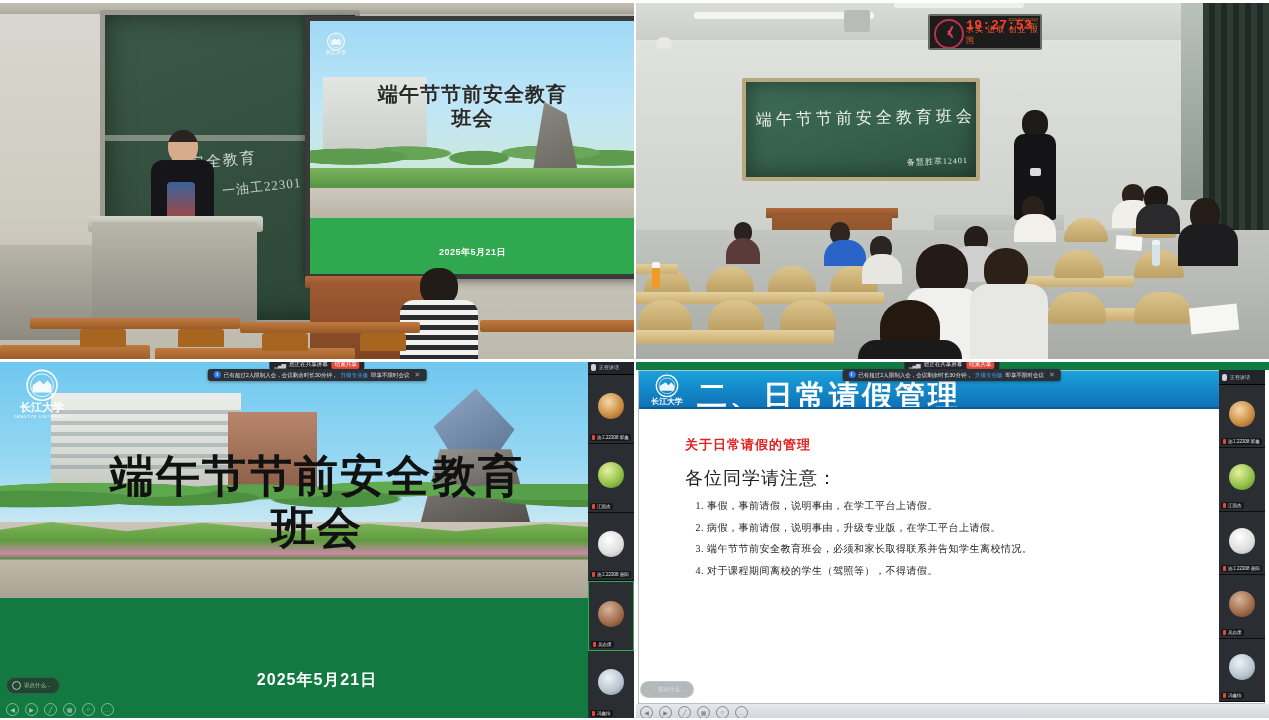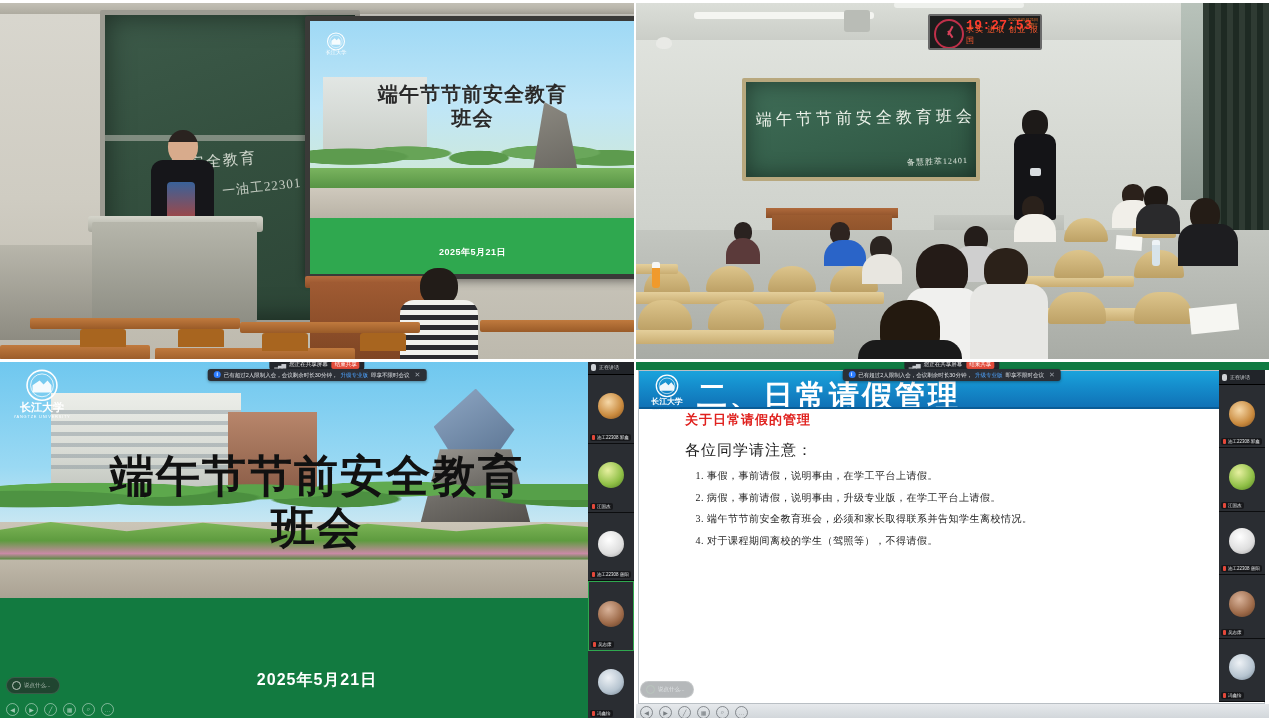--- a/index.html
+++ b/index.html
@@ -242,24 +242,24 @@
 
   
   .s4{position:absolute;inset:0;background:#ffffff;}
   .s4 .frame{position:absolute;left:4px;top:10px;right:4px;bottom:16px;border:1px solid #b9bfc4;background:#fff;}
   .s4 .hdr{position:absolute;left:0;top:0;right:0;height:38px;
     background:linear-gradient(180deg,#1aa3dc 0%,#1489c9 48%,#0f6fb4 100%);}
   .s4 .hdr .line{position:absolute;left:0;bottom:0;width:100%;height:2px;background:#0a5c96;}
   .s4 .hdr .logo{position:absolute;left:6px;top:2px;width:44px;height:40px;}
   .s4 .hdr .h1{position:absolute;left:58px;top:5px;color:#ffffff;font-size:30px;font-weight:bold;letter-spacing:3px;}
   .s4 .topgreen{position:absolute;left:0;top:0;right:0;height:10px;background:#0f7a42;}
-  .s4 .body{position:absolute;left:46px;top:40px;right:60px;}
+  .s4 .body{position:absolute;left:46px;top:65px;right:60px;}
   .s4 .red{color:#e0211e;font-size:13px;font-weight:bold;font-family:"Liberation Serif",serif;
     letter-spacing:1px;margin:0 0 12px 0;}
-  .s4 .lead{color:#1d1d1d;font-size:15px;font-family:"Liberation Serif",serif;letter-spacing:1px;margin:0 0 10px 0;}
+  .s4 .lead{color:#1d1d1d;font-size:18px;font-family:"Liberation Serif",serif;letter-spacing:1px;margin:0 0 10px 0;}
   .s4 ol{margin:0;padding-left:22px;color:#1d1d1d;font-size:10px;
     font-family:"Liberation Serif",serif;letter-spacing:.5px;}
   .s4 ol li{margin-bottom:9px;line-height:1.25;}
   .s4 .botbar{position:absolute;left:0;right:0;bottom:0;height:16px;
     background:linear-gradient(180deg,#e6e9ec,#cfd4d8);}
 </style>
 </head>
 <body>
 
 <div class="collage">

